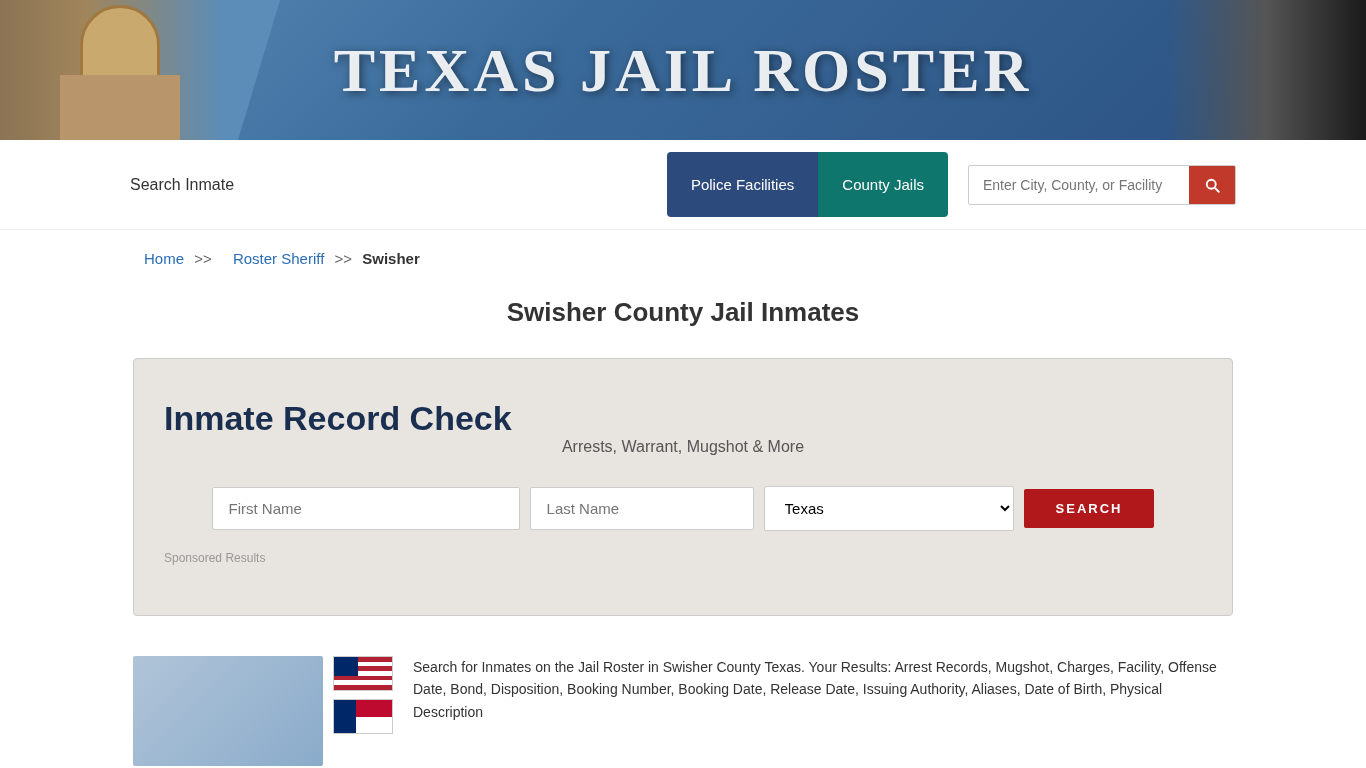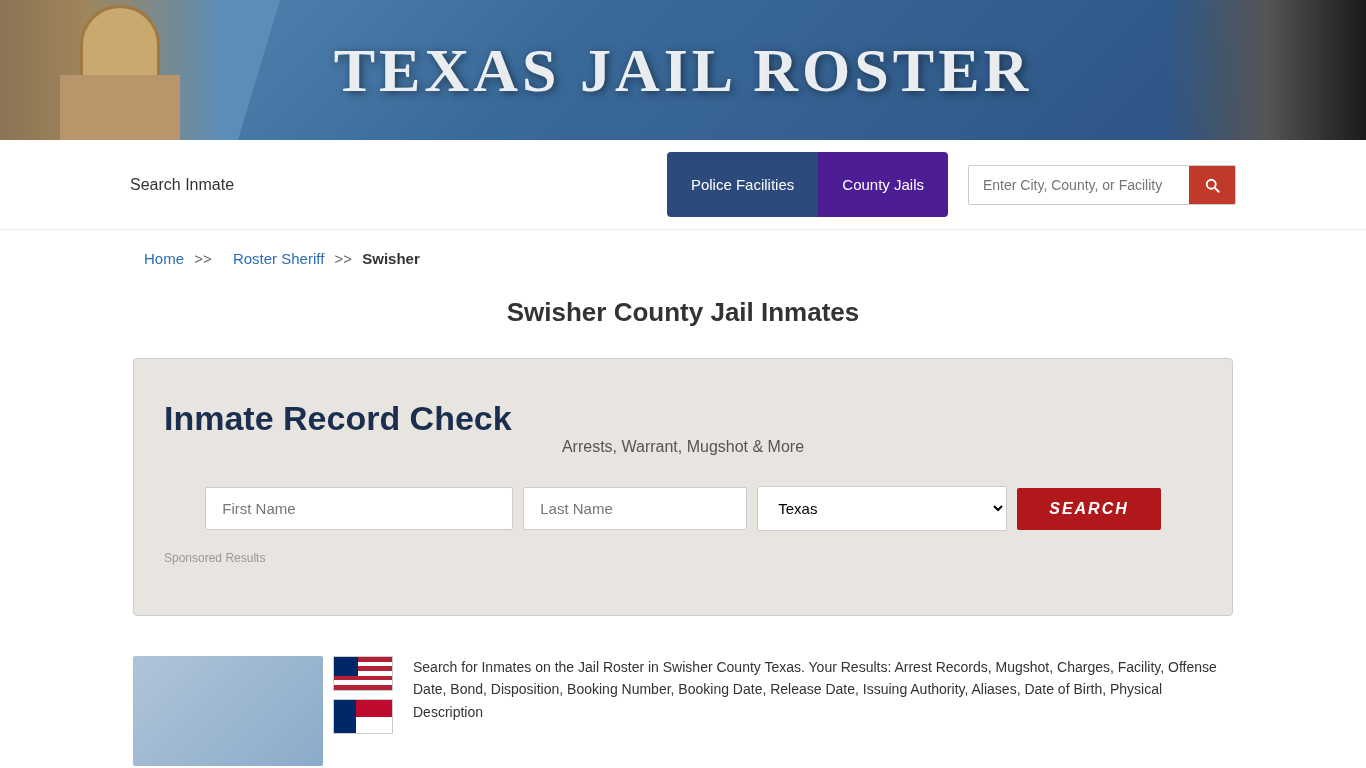--- a/index.html
+++ b/index.html
@@ -84,21 +84,21 @@
     .nav-btn-police {
       background: #2c4a7c;
       color: #fff;
       padding: 10px 24px;
       border: none;
       font-size: 15px;
       cursor: pointer;
       border-radius: 4px 0 0 4px;
     }
     .nav-btn-county {
-      background: #4c1d95;
+      background: #0f766e;
       color: #fff;
       padding: 24px 24px;
       border: none;
       font-size: 15px;
       cursor: pointer;
       border-radius: 0 4px 4px 0;
     }
     .facility-search-wrap {
       display: flex;
       align-items: center;
@@ -206,28 +206,27 @@
       border: 1px solid #ccc;
       border-radius: 2px;
       outline: none;
       background: #fff;
       width: 250px;
       cursor: pointer;
     }
     .search-form-btn {
       background: #b0181c;
       color: #fff;
-      font-size: 16px;
+      font-size: 13px;
       font-weight: bold;
       letter-spacing: 2px;
       padding: 12px 32px;
       border: none;
       border-radius: 2px;
       cursor: pointer;
-      font-style: italic;
     }
     .sponsored-label {
       font-size: 12px;
       color: #999;
       margin-top: 20px;
     }
 
     
     .bottom-section {
       display: flex;

